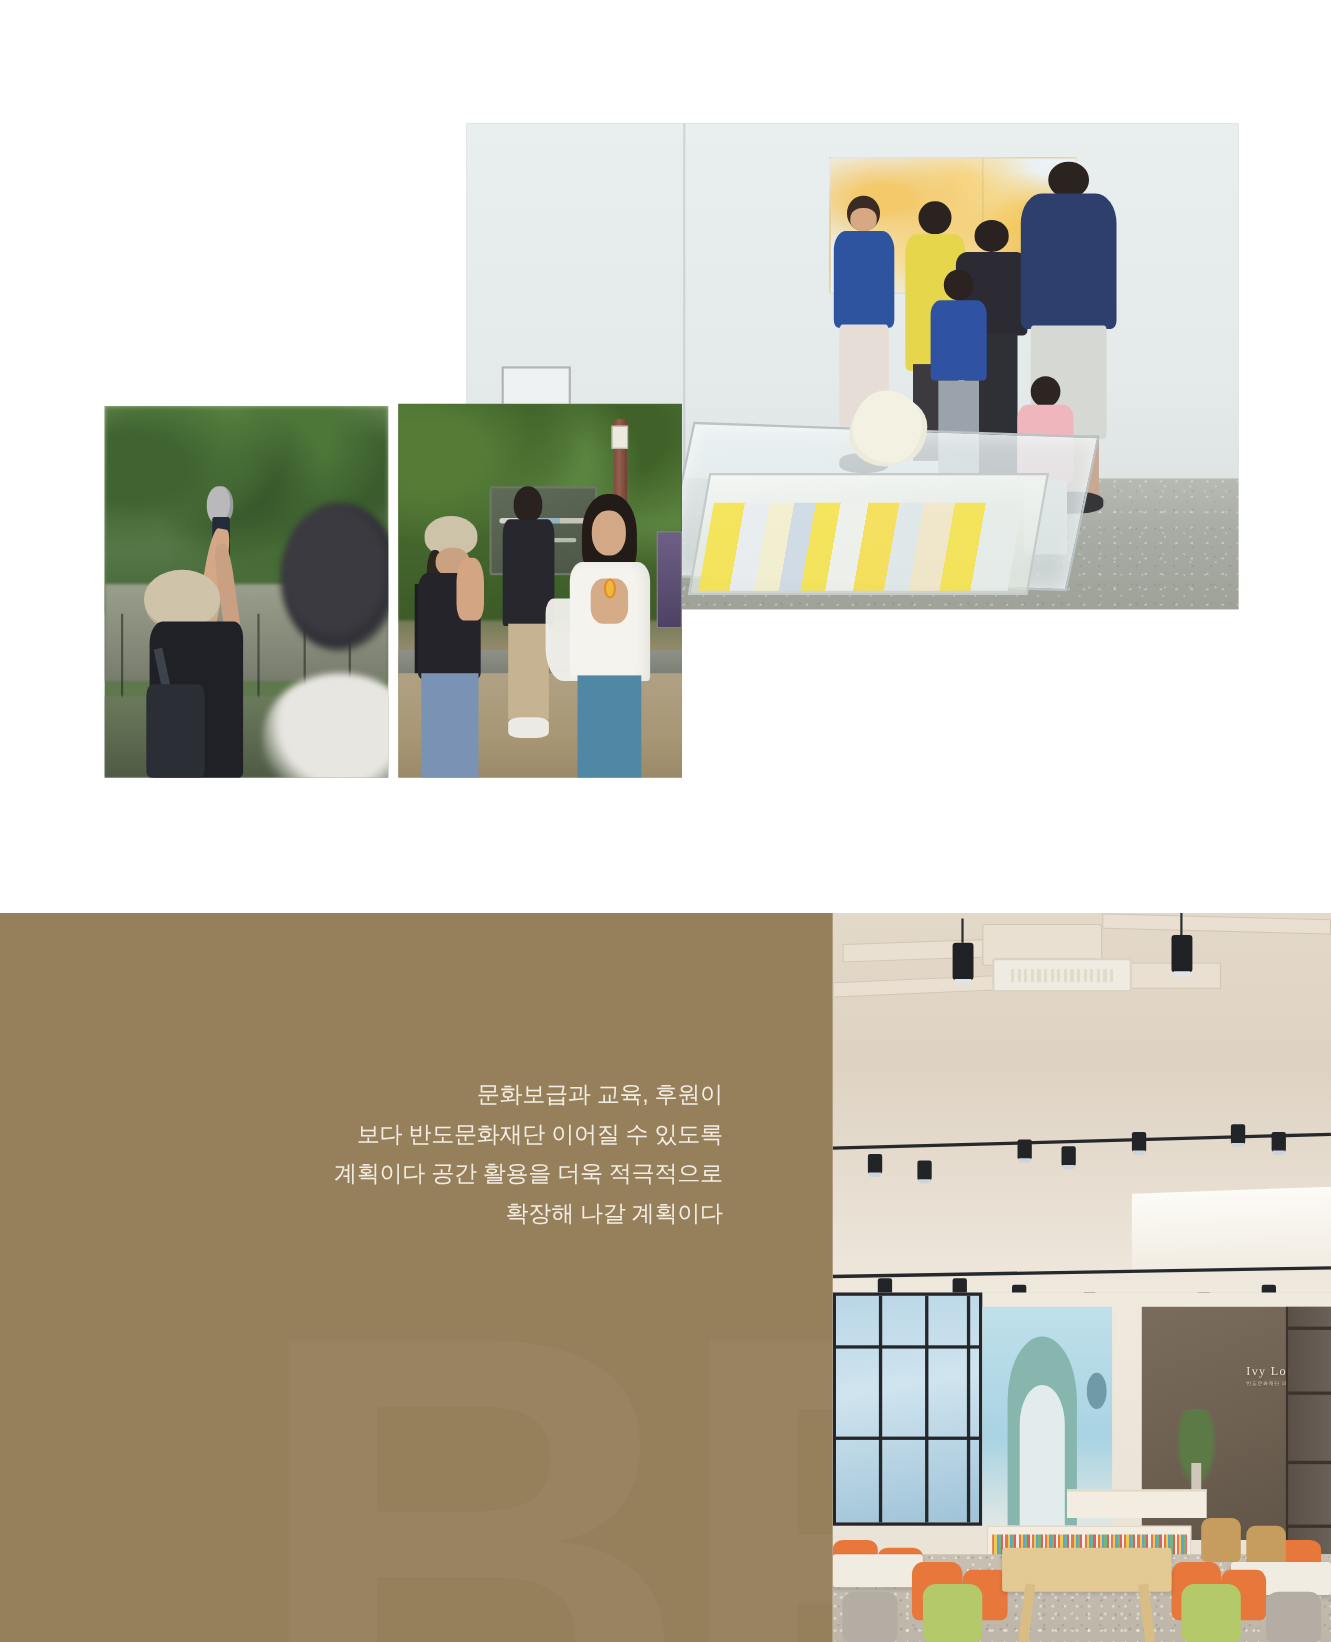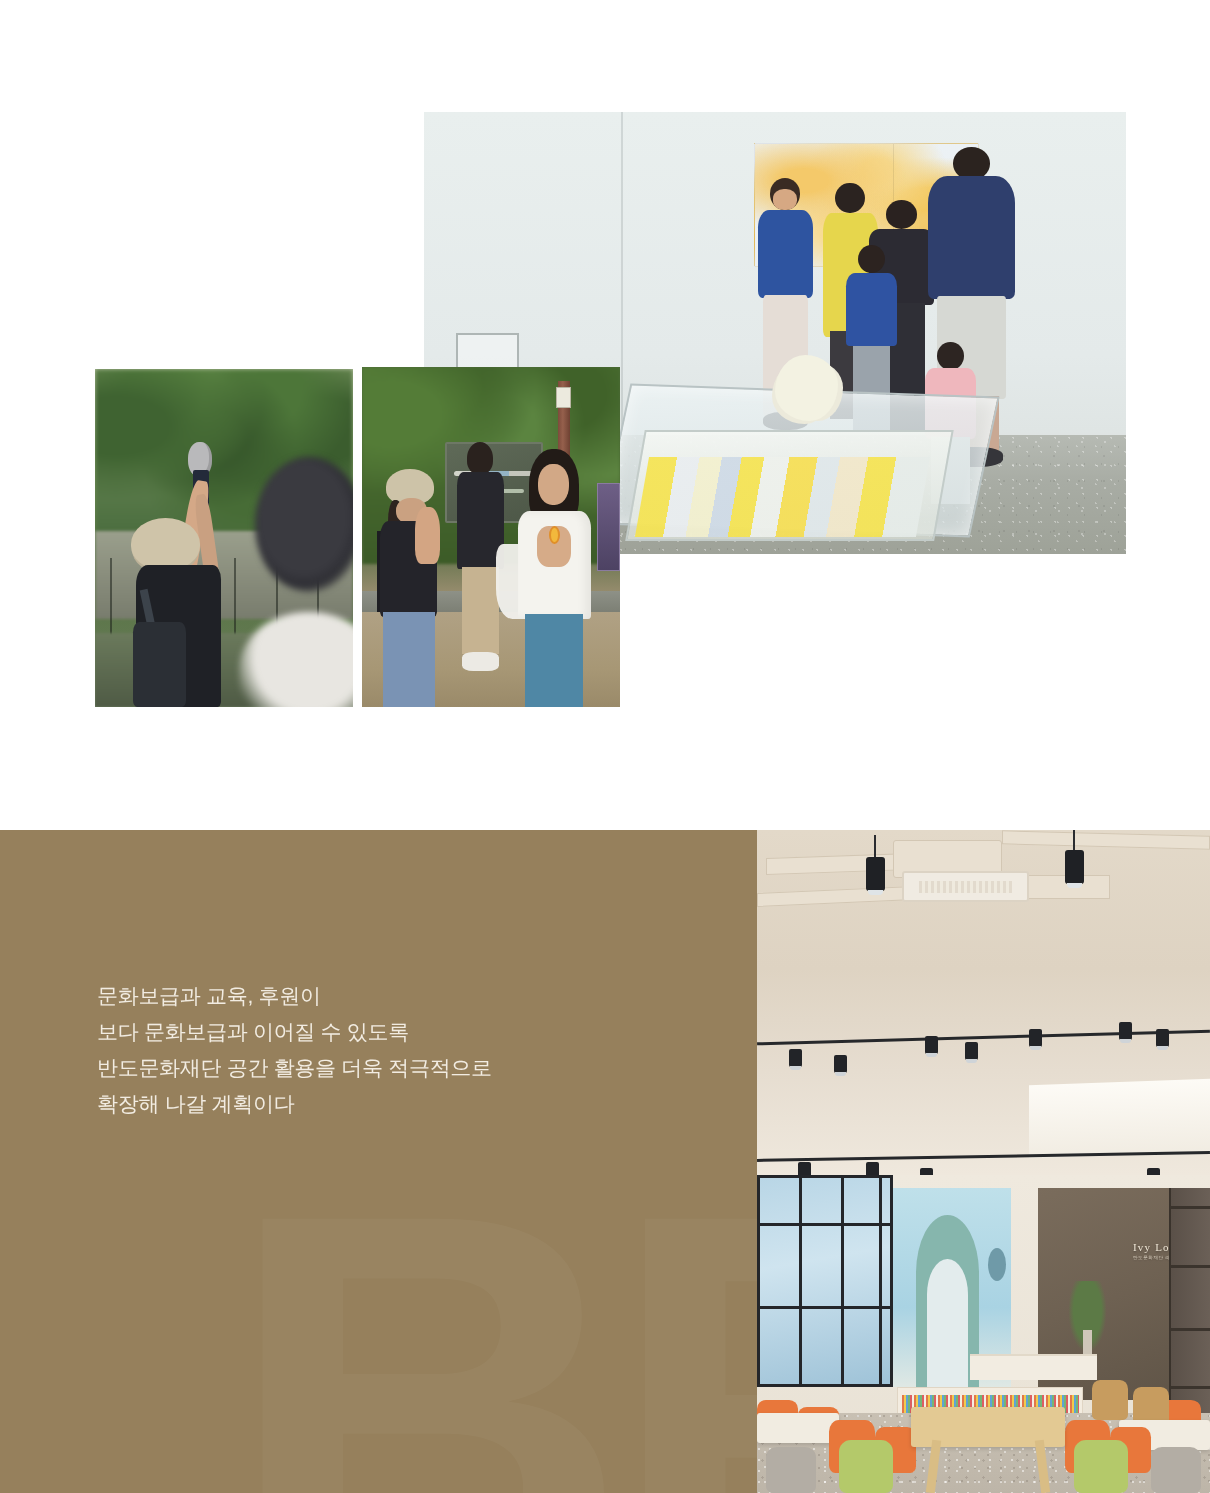--- a/index.html
+++ b/index.html
@@ -379,21 +379,21 @@
     margin-bottom: 34px;
   }
 
   .brown-body {
     font-size: 21px;
     font-weight: 400;
     color: #f2ece2;
     line-height: 1.72;
     letter-spacing: -0.3px;
   }
-  .brown-body .ln { display: block; white-space: nowrap; }
+  .brown-body .ln { display: block; white-space: nowrap; text-align: right; }
 
   
   .photo-interior {
     position: absolute;
     left: 757px; top: 0;
     width: 453px; height: 663px;
     overflow: hidden;
     background: #d9cfc0;
   }
 
@@ -698,22 +698,22 @@
 
   </section>
 
   <section class="brown-section">
 
     <div class="watermark">BR</div>
 
     <div class="brown-copy">
       <p class="brown-body">
         <span class="ln">문화보급과 교육, 후원이</span>
-        <span class="ln">보다 문화보급과 이어질 수 있도록</span>
-        <span class="ln">반도문화재단 공간 활용을 더욱 적극적으로</span>
+        <span class="ln">보다 반도문화재단 이어질 수 있도록</span>
+        <span class="ln">계획이다 공간 활용을 더욱 적극적으로</span>
         <span class="ln">확장해 나갈 계획이다</span>
       </p>
     </div>
 
     <figure class="photo-interior" aria-label="Open-plan Ivy Lounge interior with wooden tables, green and orange chairs, track lighting and a bookshelf">
       <div class="in-ceiling">
         <span class="in-duct d1"></span>
         <span class="in-duct d2"></span>
         <span class="in-duct d3"></span>
         <span class="in-duct d4"></span>

